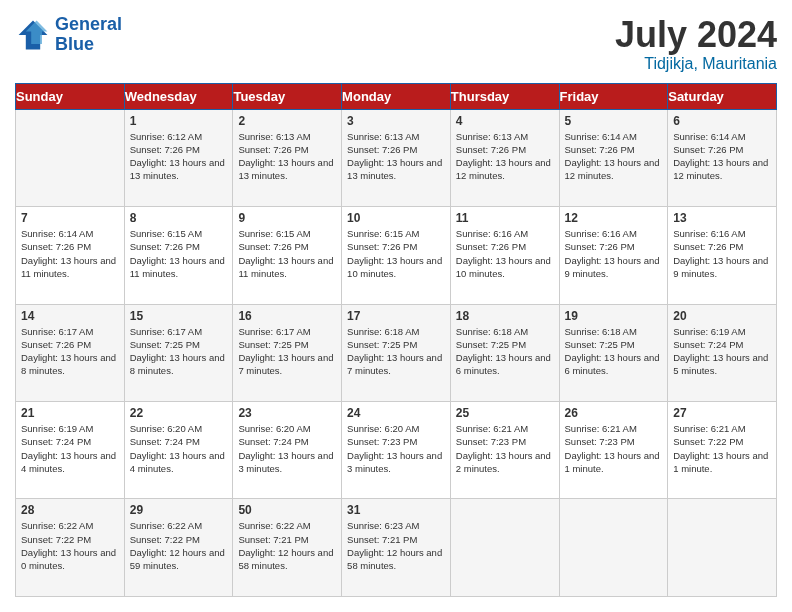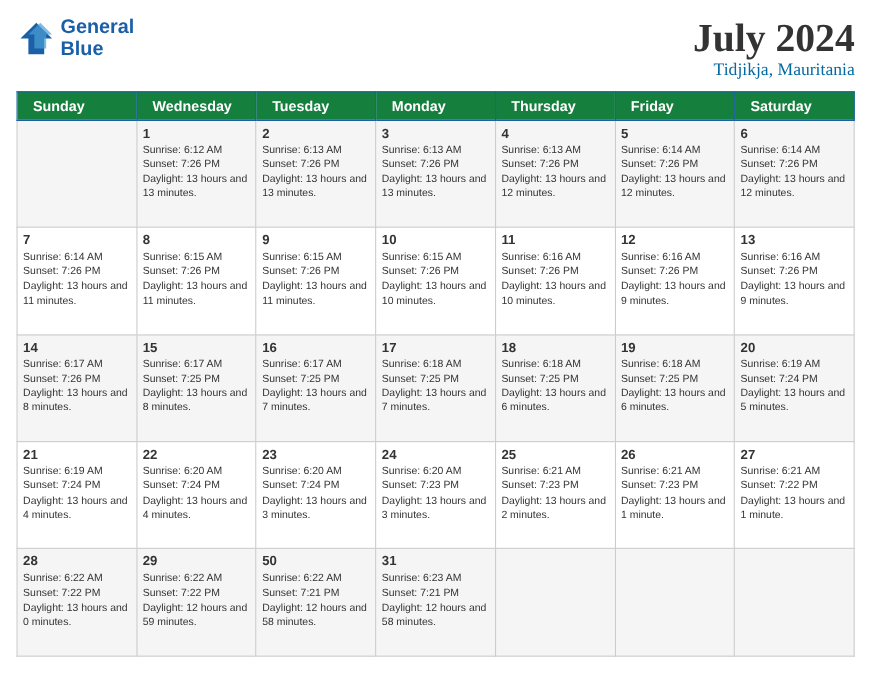--- a/index.html
+++ b/index.html
@@ -36,44 +36,43 @@
     }
     .logo-text span {
       color: #1a5fa8;
     }
     .logo-icon {
       width: 36px;
       height: 36px;
     }
     .title-block {
       text-align: right;
-      font-family: Liberation Serif, serif;
     }
     .main-title {
       font-size: 36px;
       font-weight: bold;
       color: #333;
       line-height: 1.1;
     }
     .subtitle {
       font-size: 16px;
       color: #0369a1;
     }
     .calendar {
       flex: 1;
       border: 1px solid #ccc;
       border-collapse: collapse;
       width: 100%;
       table-layout: fixed;
     }
     .calendar th {
-      background-color: #15803d;
+      background-color: #b91c1c;
       color: #fff;
       text-align: left;
-      padding: 5px 14px;
+      padding: 5px 0;
       font-size: 13px;
       font-weight: bold;
       border: 1px solid #1a5fa8;
     }
     .calendar td {
       border: 1px solid #ccc;
       vertical-align: top;
       padding: 4px 5px;
       font-size: 10px;
       color: #333;

